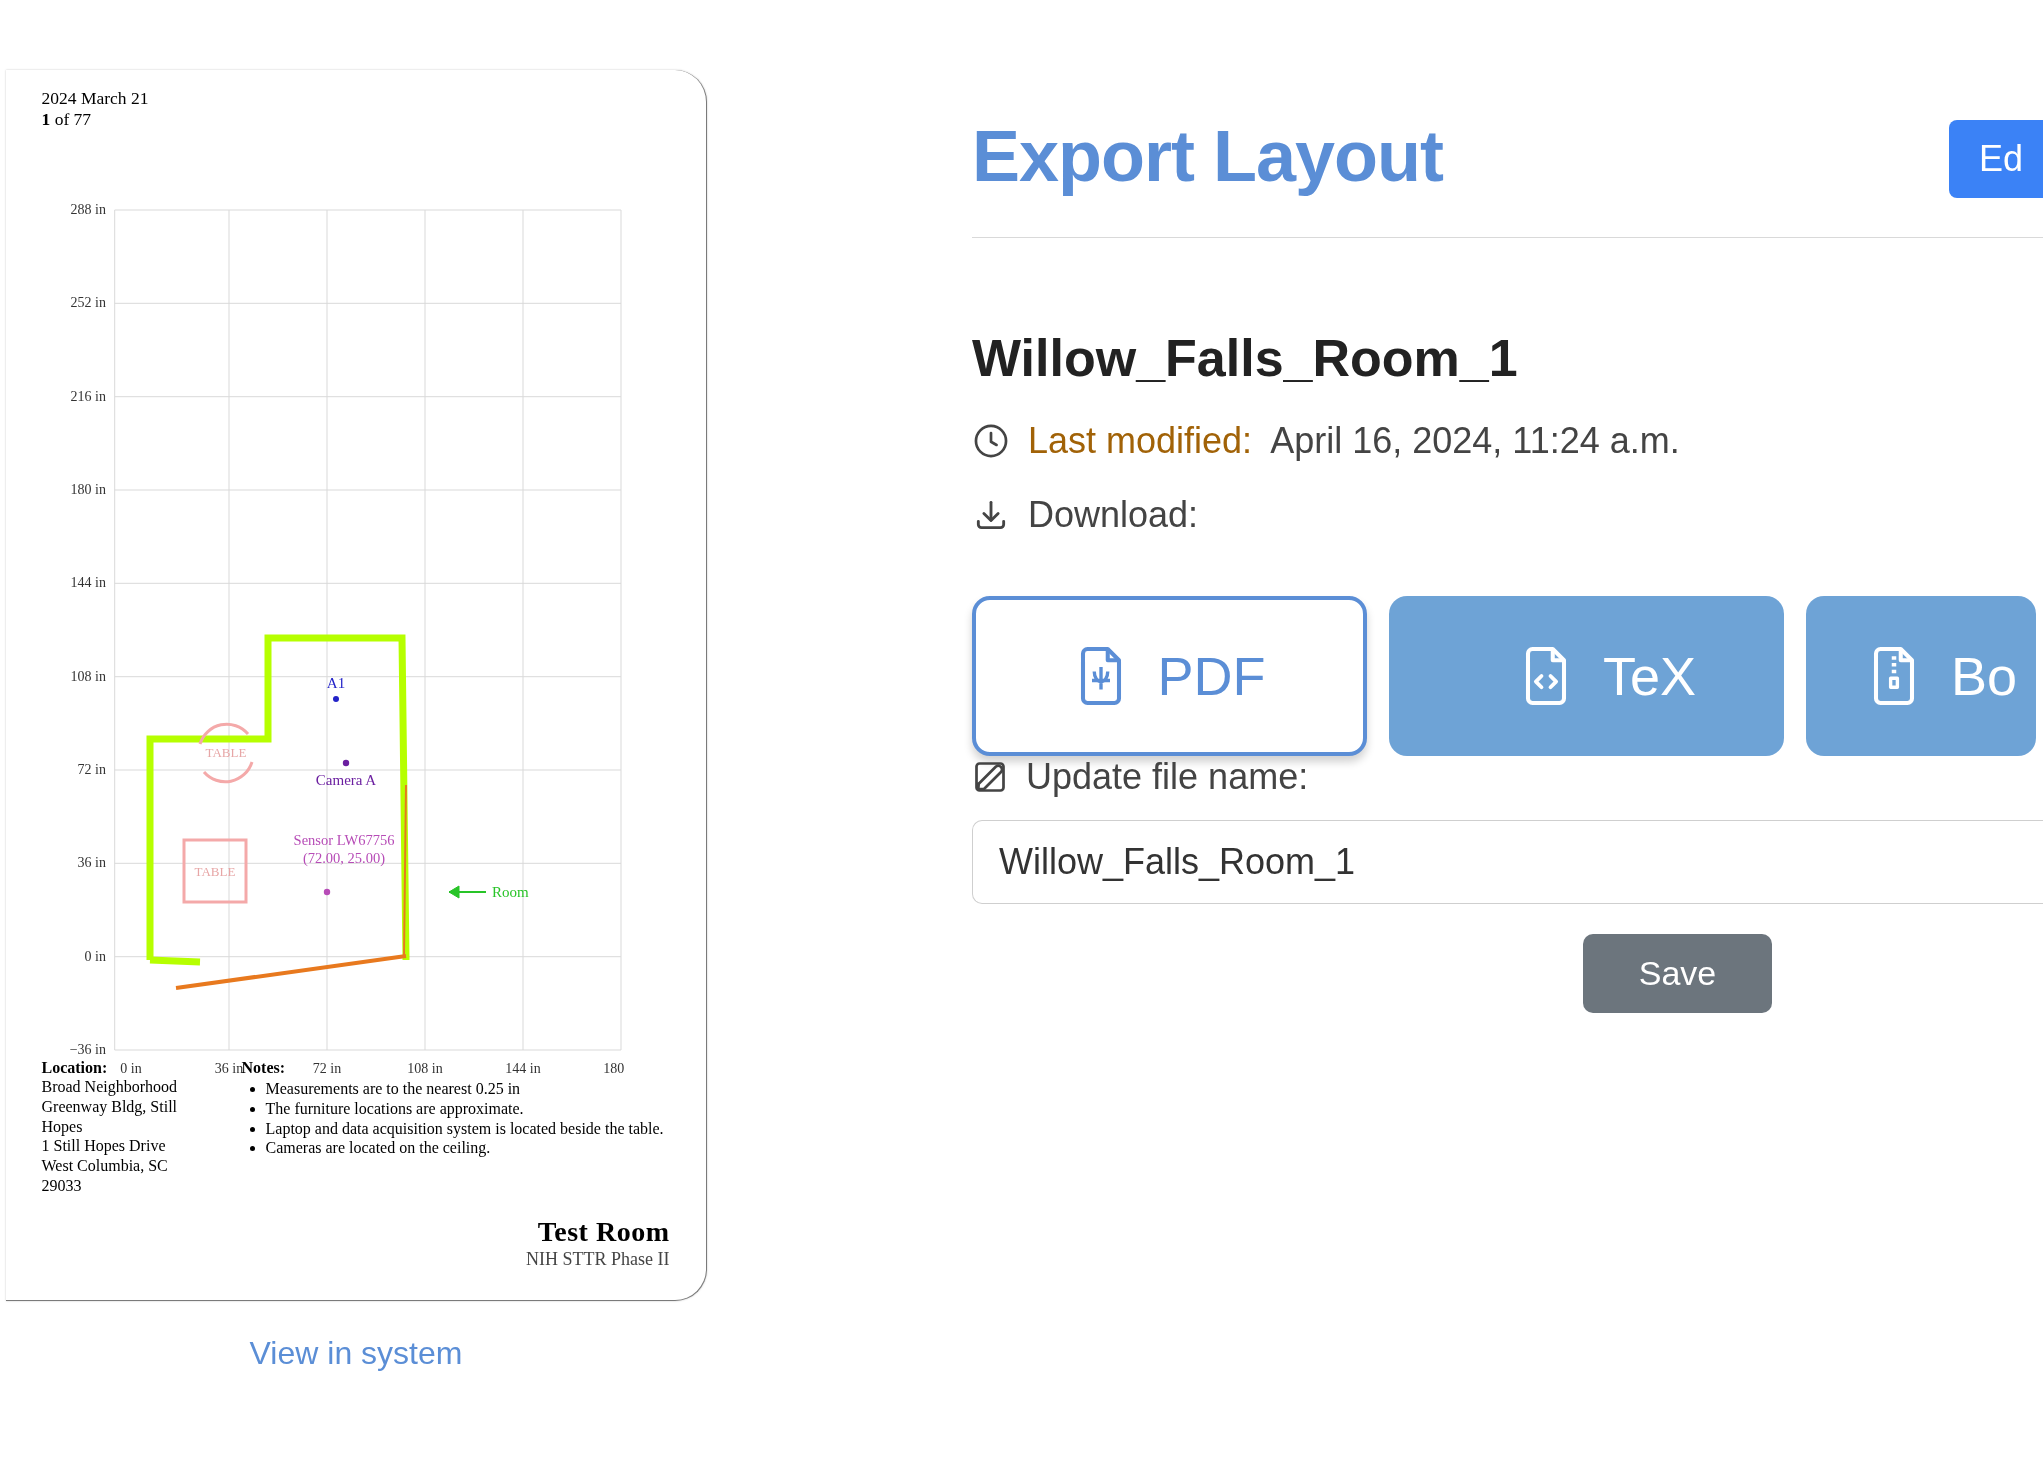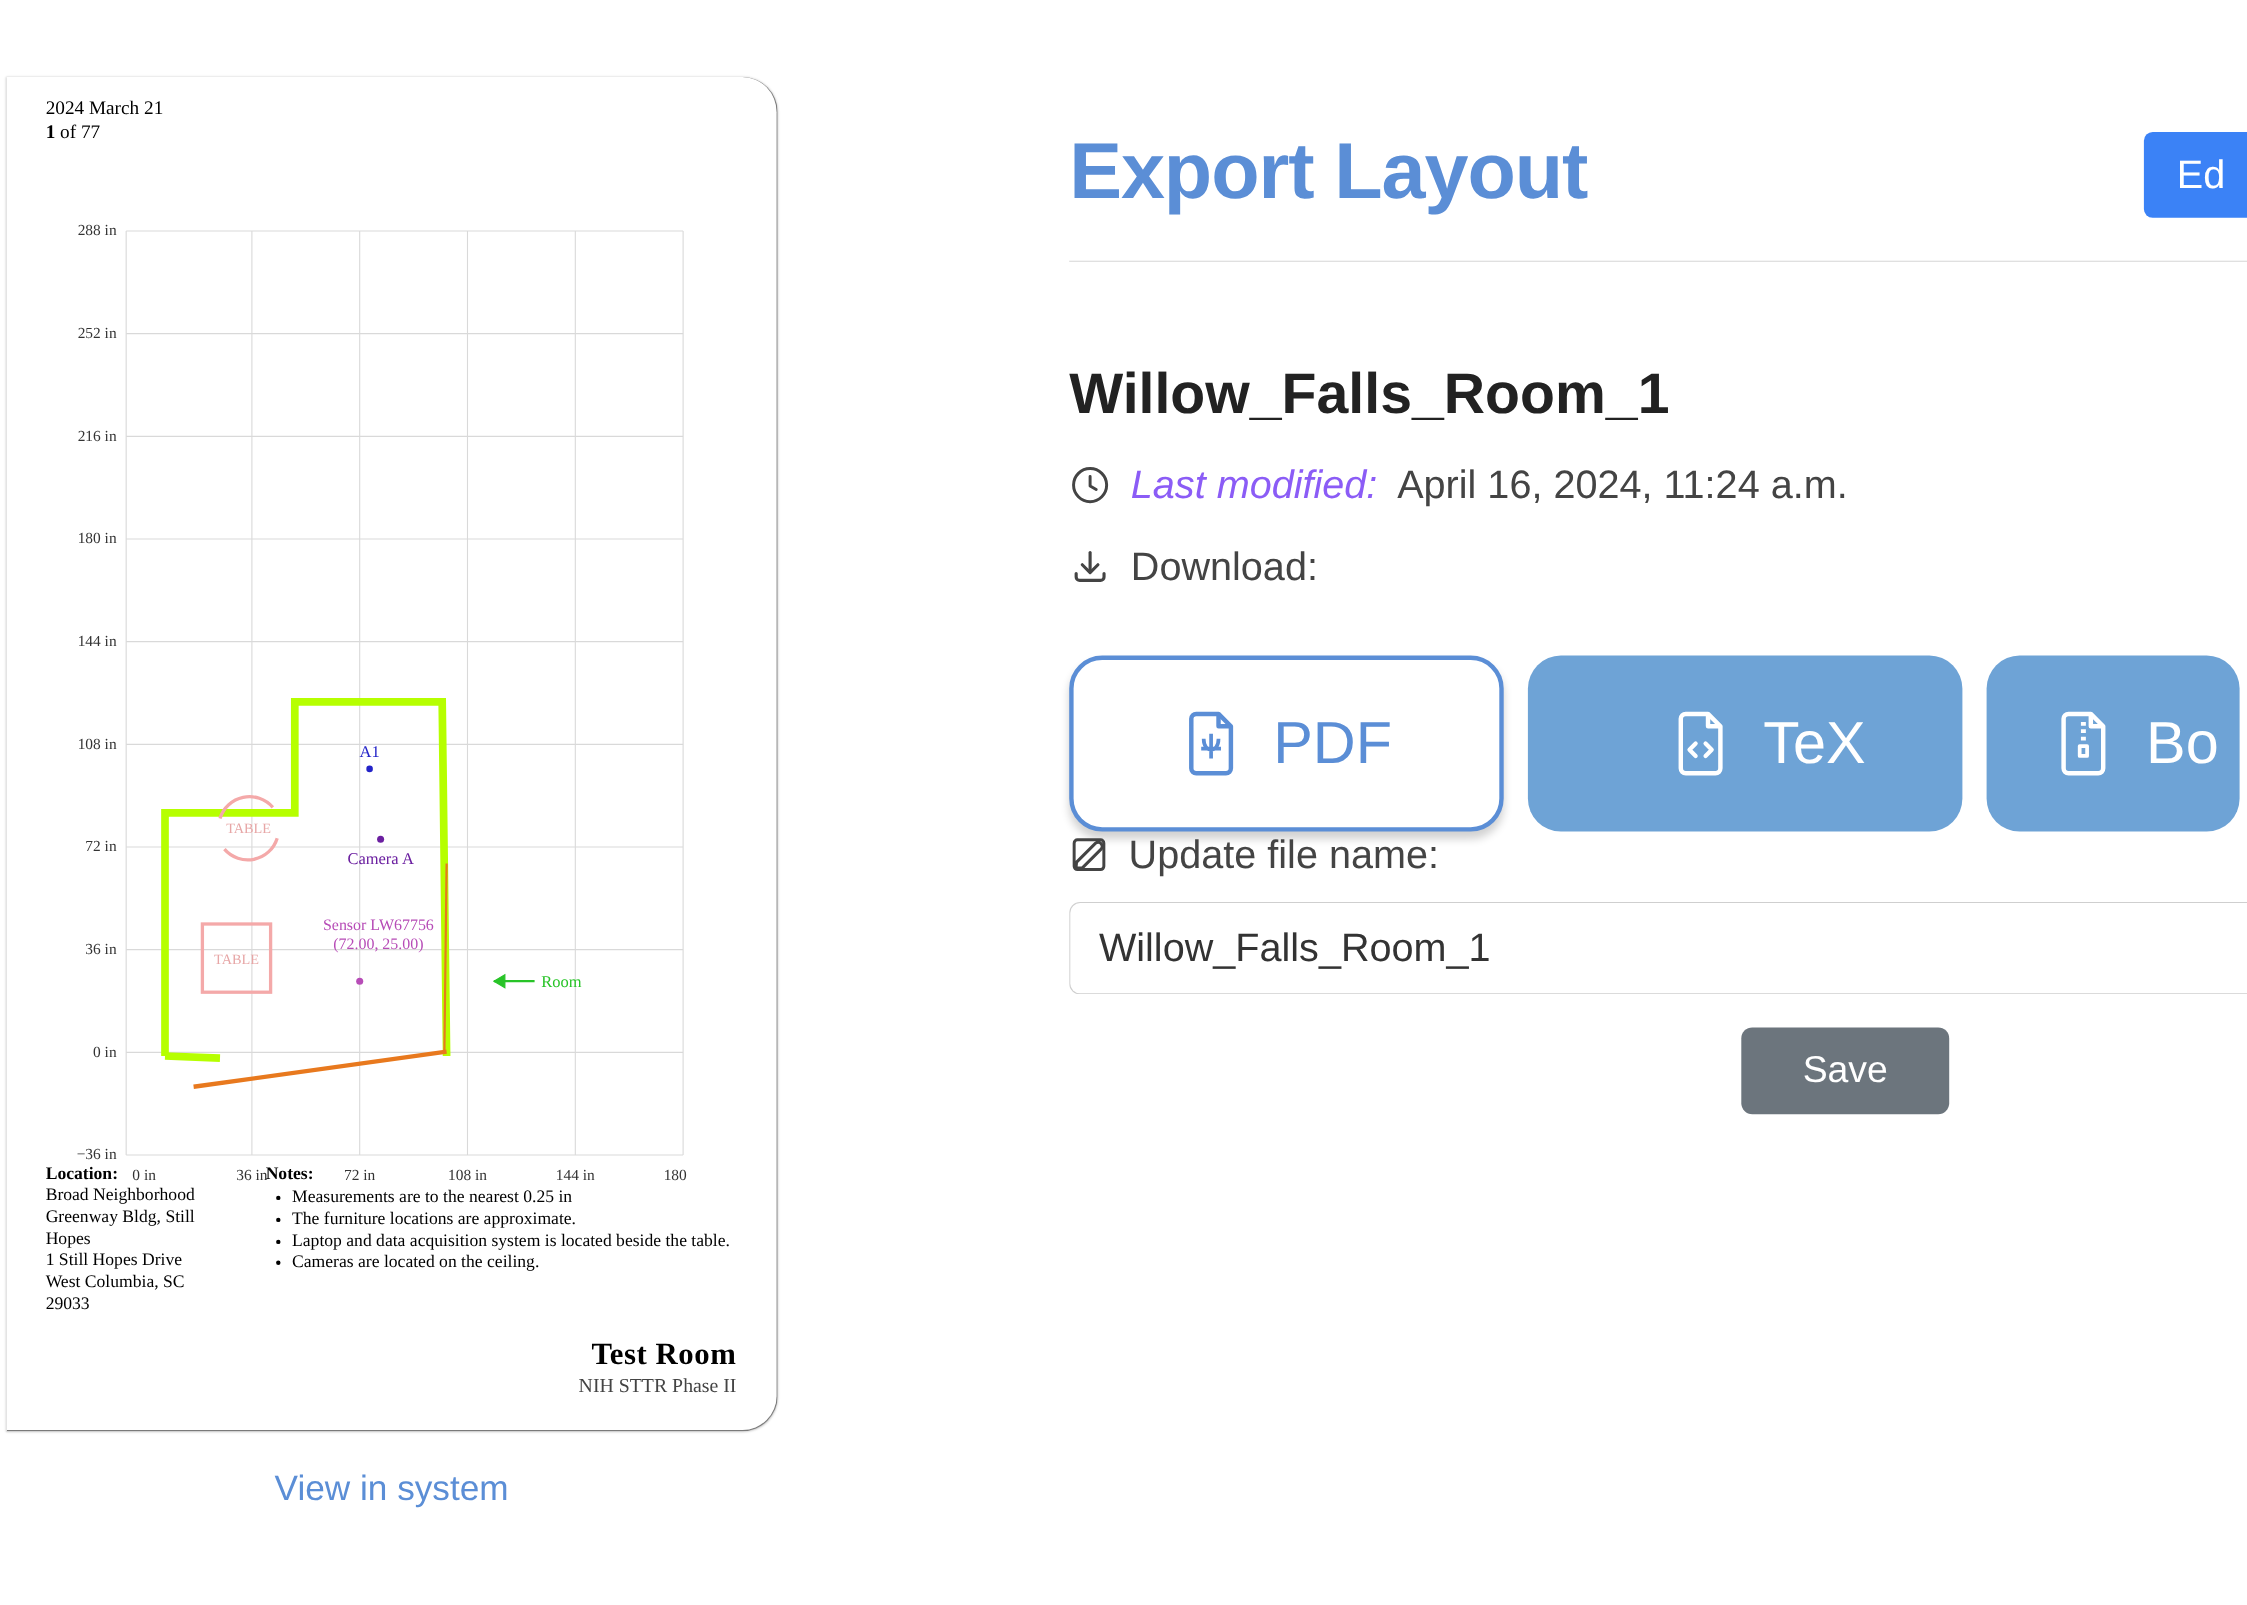--- a/index.html
+++ b/index.html
@@ -140,33 +140,33 @@
   }
   .meta-row {
     display: flex;
     align-items: center;
     gap: 18px;
     font-size: 36px;
     color: #444;
     margin-top: 32px;
   }
   .meta-row svg { flex: 0 0 auto; }
-  .meta-row .label { font-style: italic; color: #8b5cf6; }
+  .meta-row .label { color: #a16207; }
   .meta-row .val   { font-style: normal; }
 
   .btn-row {
     display: flex;
     gap: 22px;
     margin-top: 60px;
   }
   .export-btn {
     flex: 0 0 auto;
     min-width: 395px;
     height: 160px;
-    border-radius: 30px;
+    border-radius: 18px;
     border: none;
     font-size: 54px;
     font-weight: 500;
     display: inline-flex;
     align-items: center;
     justify-content: center;
     gap: 30px;
     cursor: pointer;
   }
   .export-btn.primary {

